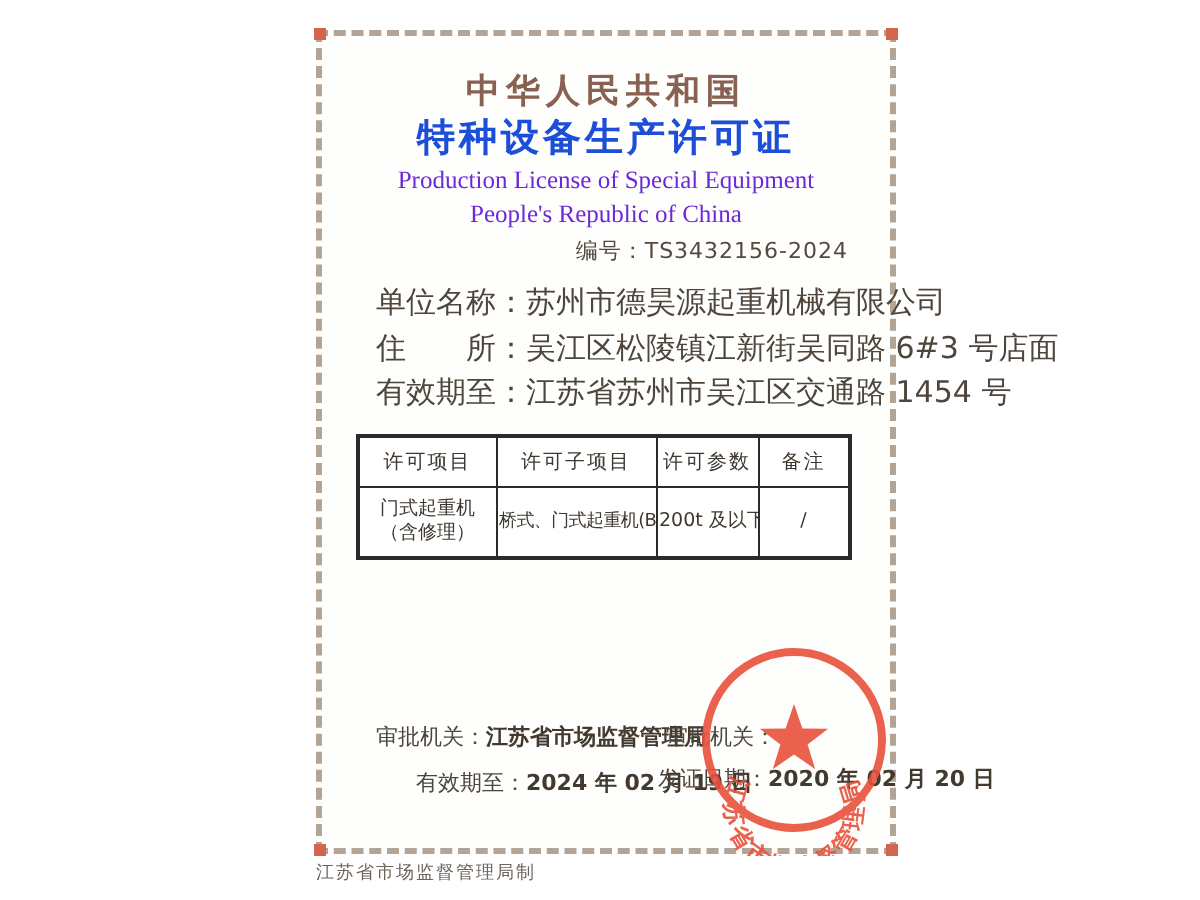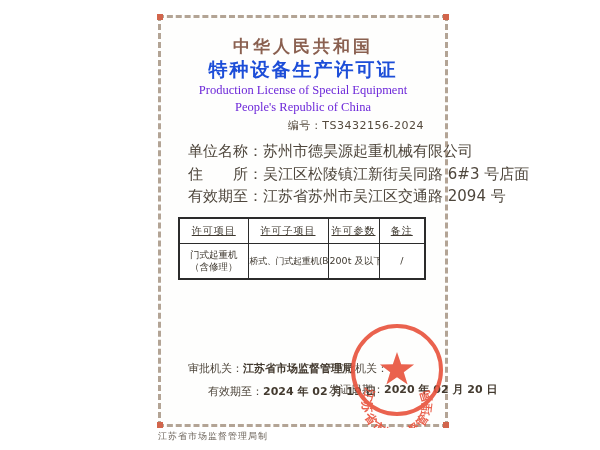--- a/index.html
+++ b/index.html
@@ -32,21 +32,21 @@
 
   table.license-table{
     position:absolute;top:199px;left:17px;width:246px;
     border-collapse:collapse;border:2px solid #2b2b2b;background:#fff;
     table-layout:fixed;
   }
   .license-table th,.license-table td{
     border:1px solid #2b2b2b;text-align:center;vertical-align:middle;
     font-weight:normal;color:#3e382f;padding:2px 1px;overflow:hidden;
   }
-  .license-table th{font-size:10px;height:20px;letter-spacing:1px;text-decoration:underline;}
+  .license-table th{font-size:10px;height:20px;letter-spacing:1px;}
   .license-table td{font-size:9.5px;height:30px;line-height:12px;}
   .license-table td.sub{white-space:nowrap;font-size:9px;letter-spacing:-0.3px;}
   .license-table td.param{white-space:nowrap;}
 
   .footer-row{position:absolute;font-size:11px;white-space:nowrap;text-align:right;}
   .r1l{left:27px;top:343px;}
   .r1r{left:172px;top:343px;}
   .r2l{left:27px;top:366px;margin-left:20px;}
   .r2r{left:168px;top:364px;}
   .bold{font-weight:bold;color:#433a2f;}
@@ -80,21 +80,21 @@
   </div>
 
   <div class="fields">
     <div class="field-line">
       <span>单位名称：</span><span>苏州市德昊源起重机械有限公司</span>
     </div>
     <div class="field-line">
       <span>住　　所：</span><span>吴江区松陵镇江新街吴同路 6#3 号店面</span>
     </div>
     <div class="field-line">
-      <span>有效期至：</span><span>江苏省苏州市吴江区交通路 2094 号</span>
+      <span>有效期至：</span><span>江苏省苏州市吴江区交通路 1454 号</span>
     </div>
   </div>
 
 
   <table class="license-table">
     <colgroup>
         <col style="width:69px">
         <col style="width:80px">
         <col style="width:51px">
         <col style="width:46px">

